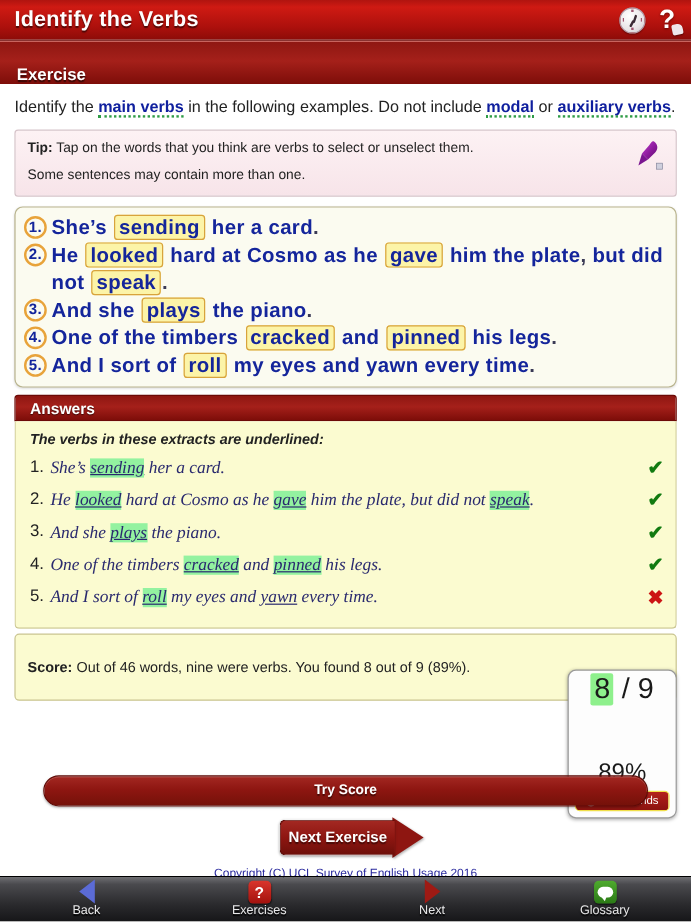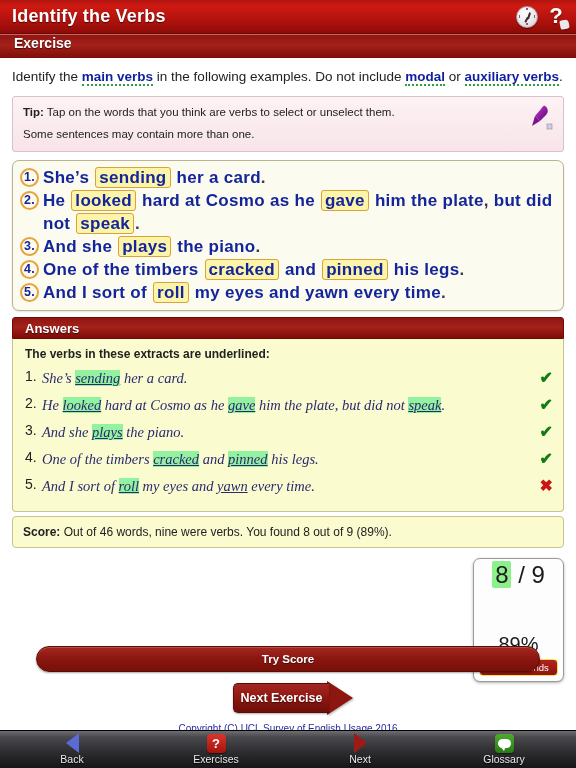--- a/index.html
+++ b/index.html
@@ -51,24 +51,24 @@
   }
   .help-icon .hand {
     position: absolute; right: -1px; bottom: 0px;
     width: 9px; height: 9px; background: #efe6ea;
     border-radius: 2px 4px 2px 2px; transform: rotate(-12deg);
     box-shadow: 0 1px 1px rgba(0,0,0,.35);
   }
 
   
   .sectionbar {
-    height: 24px;
+    height: 36px;
     background: linear-gradient(to bottom, #8f1712 0%, #a5201a 45%, #7d0d09 100%);
     border-top: 1px solid #c8645e;
-    display: flex; align-items: flex-start;
+    display: flex; align-items: flex-end;
     padding-left: 14px;
   }
   .sectionbar .label {
     color: #ffffff; font-size: 14px; font-weight: bold;
     text-shadow: 0 1px 1px rgba(0,0,0,.6);
   }
 
   
   .instructions {
     padding: 9px 12px 4px 12px;
@@ -142,21 +142,21 @@
   .ansbar .label { color: #fff; font-size: 13px; font-weight: bold; text-shadow: 0 1px 1px rgba(0,0,0,.6); }
 
   .ansbox {
     margin: 0 12px 0 12px;
     background: #fbfbd0;
     border: 1px solid #c9c48f;
     border-top: none;
     border-radius: 0 0 4px 4px;
     padding: 8px 10px 8px 12px;
   }
-  .ans-intro { font-size: 12px; font-weight: bold; color: #222; margin-bottom: 7px; }
+  .ans-intro { font-size: 12px; font-weight: bold; color: #222; margin-bottom: 7px; font-style: italic; }
   .ansrow {
     display: flex; align-items: flex-start;
     margin-bottom: 7px;
   }
   .ansnum {
     flex: 0 0 auto; width: 17px;
     font-family: "Liberation Sans", sans-serif;
     font-size: 14px; color: #222;
   }
   .anstext {
@@ -176,21 +176,21 @@
   .mark { flex: 0 0 auto; width: 18px; text-align: right; font-size: 16px; font-weight: bold; }
   .mark.ok { color: #117a10; }
   .mark.no { color: #cc1414; }
 
   
   .scorebox {
     margin: 4px 12px 0 12px;
     background: #fbfbd0;
     border: 1px solid #c9c48f;
     border-radius: 4px;
-    padding: 8px 10px;
+    padding: 20px 10px;
     font-size: 12px; color: #222;
     position: relative;
     min-height: 28px;
   }
   .scorebox b { font-weight: bold; }
 
   .scorecard {
     position: absolute;
     right: 12px; top: 558px;
     width: 91px;

